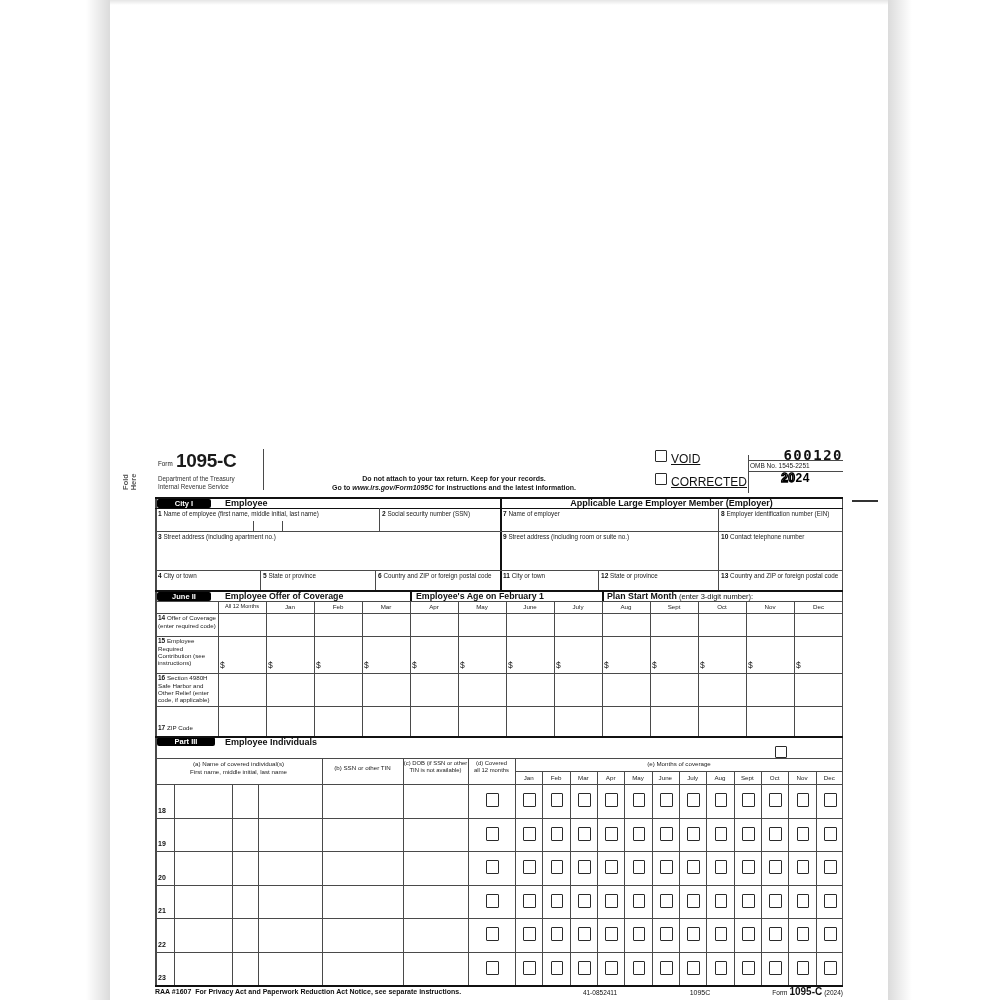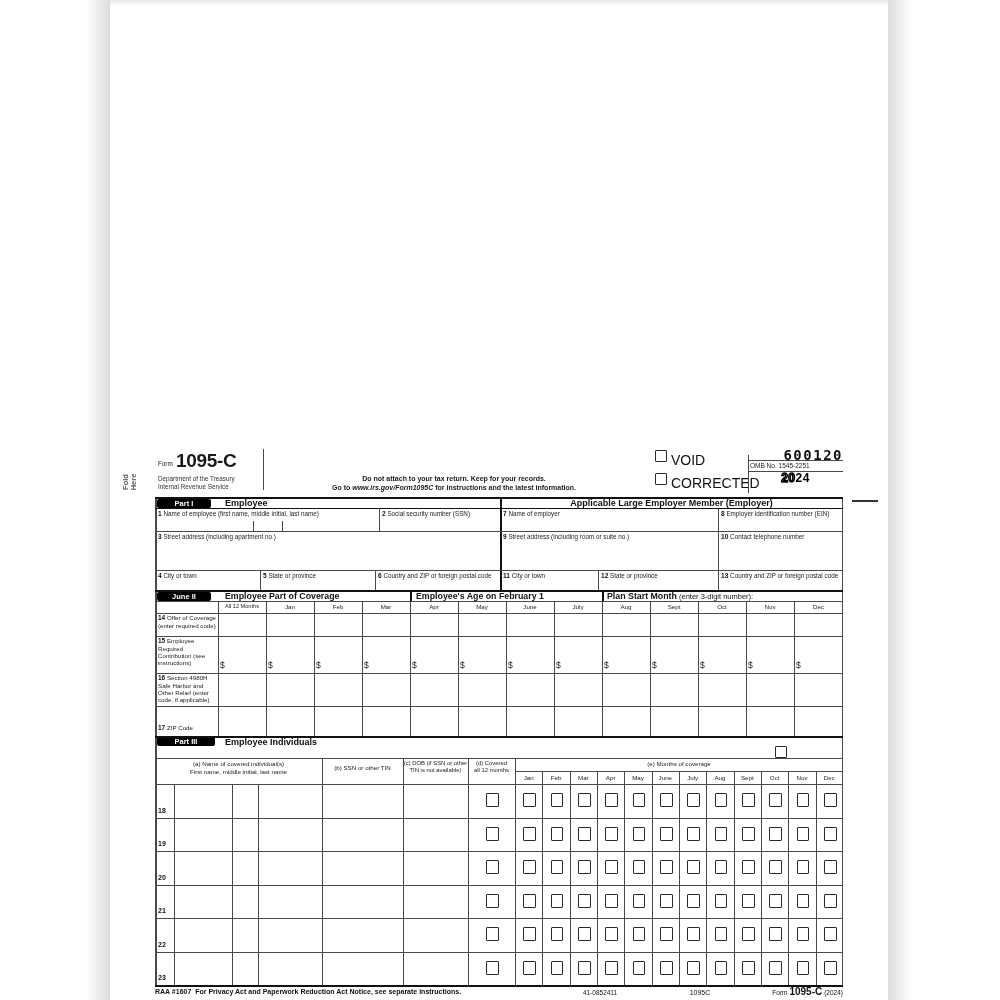--- a/index.html
+++ b/index.html
@@ -31,21 +31,21 @@
   .title1{position:absolute;left:108px;top:12px;width:382px;text-align:center;font-weight:bold;
           font-size:11.5px;color:#000;}
   .title2{position:absolute;left:108px;top:28px;width:382px;text-align:center;font-weight:bold;font-size:7px;}
   .title3{position:absolute;left:108px;top:37px;width:382px;text-align:center;font-weight:bold;font-size:7px;}
   .ocr{position:absolute;left:593px;top:0px;width:95px;text-align:right;font-family:"DejaVu Sans Mono",monospace;
        font-weight:bold;font-size:14px;letter-spacing:1.5px;color:#111;}
   .omb{position:absolute;left:595px;top:15px;width:93px;font-size:6.5px;color:#222;}
   .year{position:absolute;left:593px;top:24px;width:95px;text-align:center;font-size:12px;font-weight:800;
         letter-spacing:0.5px;color:#000;}
   .year .outline{color:#fff;-webkit-text-stroke:1.4px #000;}
-  .cklabel{position:absolute;font-size:14px;color:#111;}
+  .cklabel{position:absolute;font-size:12px;color:#111;text-decoration:underline;}
   .ftr{position:absolute;font-size:7px;color:#111;}
 </style>
 </head>
 <body>
 
 <div id="screen">
   <div class="edgeL"></div>
   <div class="edgeR"></div>
   <div class="paper"></div>
   <div class="edgeT"></div>
@@ -68,40 +68,40 @@
 
     <div class="cb" style="left:500px;top:3px;"></div>
     <div class="cklabel" style="left:516px;top:5px;">VOID</div>
     <div class="cb" style="left:500px;top:26px;"></div>
     <div class="cklabel" style="left:516px;top:28px;">CORRECTED</div>
 
     <div class="ocr">600120</div>
     <div class="omb">OMB No. 1545-2251</div>
     <div class="year"><span class="outline">20</span><span>24</span></div>
 
-    <div class="partbox" style="left:2px;top:51.5px;width:54px;height:9px;">Part I</div>
+    <div class="partbox" style="left:2px;top:51.5px;width:54px;height:9px;">City I</div>
     <div class="bandtitle" style="left:70px;top:51px;font-size:9px;">Employee</div>
     <div class="bandtitle" style="left:345px;top:51px;width:343px;text-align:center;font-size:9px;">Applicable Large Employer Member (Employer)</div>
 
     <div class="cell" style="left:0;top:61px;width:224px;height:23px;"><b>1</b> <span>Name of employee (first name, middle initial, last name)</span></div>
     <div class="cell" style="left:224px;top:61px;width:121px;height:23px;"><b>2</b> <span>Social security number (SSN)</span></div>
     <div class="cell" style="left:0;top:84px;width:345px;height:39px;"><b>3</b> <span>Street address (including apartment no.)</span></div>
     <div class="cell" style="left:0;top:123px;width:105px;height:20px;"><b>4</b> <span>City or town</span></div>
     <div class="cell" style="left:105px;top:123px;width:115px;height:20px;"><b>5</b> <span>State or province</span></div>
     <div class="cell" style="left:220px;top:123px;width:125px;height:20px;"><b>6</b> <span>Country and ZIP or foreign postal code</span></div>
     <div class="cell" style="left:345px;top:61px;width:218px;height:23px;"><b>7</b> <span>Name of employer</span></div>
     <div class="cell" style="left:563px;top:61px;width:125px;height:23px;"><b>8</b> <span>Employer identification number (EIN)</span></div>
     <div class="cell" style="left:345px;top:84px;width:218px;height:39px;"><b>9</b> <span>Street address (including room or suite no.)</span></div>
     <div class="cell" style="left:563px;top:84px;width:125px;height:39px;"><b>10</b> <span>Contact telephone number</span></div>
     <div class="cell" style="left:345px;top:123px;width:98px;height:20px;"><b>11</b> <span>City or town</span></div>
     <div class="cell" style="left:443px;top:123px;width:120px;height:20px;"><b>12</b> <span>State or province</span></div>
     <div class="cell" style="left:563px;top:123px;width:125px;height:20px;"><b>13</b> <span>Country and ZIP or foreign postal code</span></div>
 
     <div class="partbox" style="left:2px;top:144.5px;width:54px;height:9px;">June II</div>
-    <div class="bandtitle" style="left:70px;top:144px;">Employee Part of Coverage</div>
+    <div class="bandtitle" style="left:70px;top:144px;">Employee Offer of Coverage</div>
     <div class="bandtitle" style="left:261px;top:144px;">Employee's Age on February 1</div>
     <div class="bandtitle" style="left:452px;top:144px;"><span>Plan Start Month</span><span style="font-weight:normal;font-size:7.5px;"> (enter 3-digit number):</span></div>
 
     <div class="rowlabel" style="top:167px;"><b>14</b> <span>Offer of Coverage (enter required code)</span></div>
     <div class="rowlabel" style="top:190px;"><b>15</b> <span>Employee Required Contribution (see instructions)</span></div>
     <div class="rowlabel" style="top:227px;"><b>16</b> <span>Section 4980H Safe Harbor and Other Relief (enter code, if applicable)</span></div>
     <div class="rowlabel" style="top:277px;"><b>17</b> <span>ZIP Code</span></div>
 
     <div id="p2grid">
         <div class="line" style="left: 63px; top: 154px; width: 1px; height: 135px; position: absolute;"></div>

